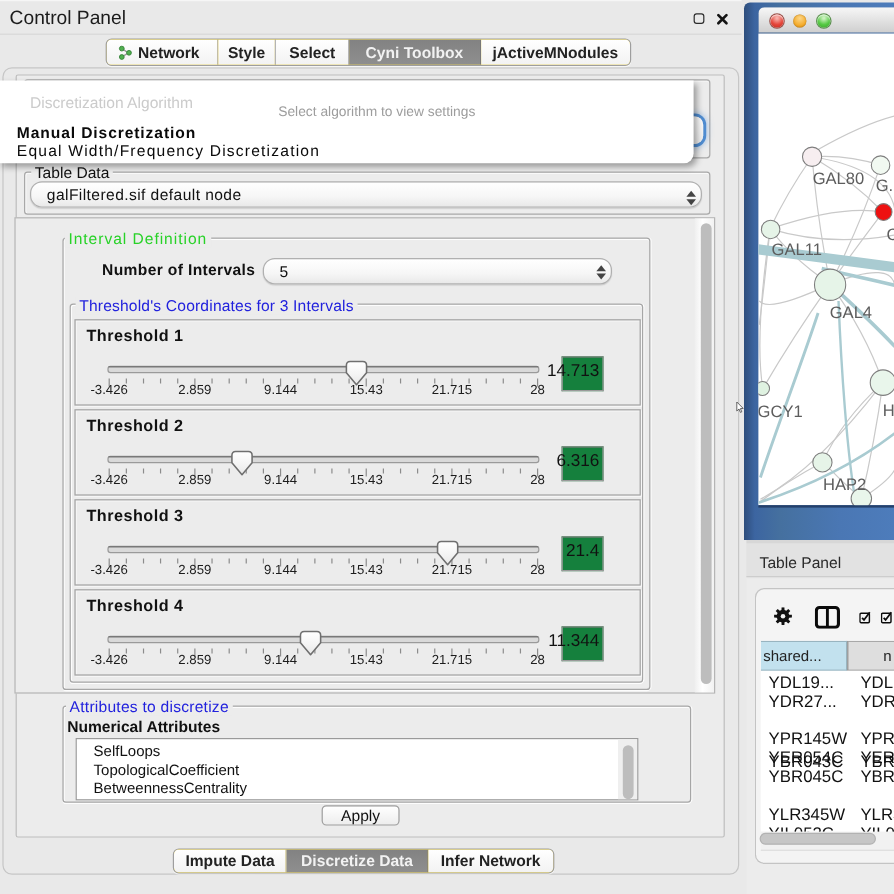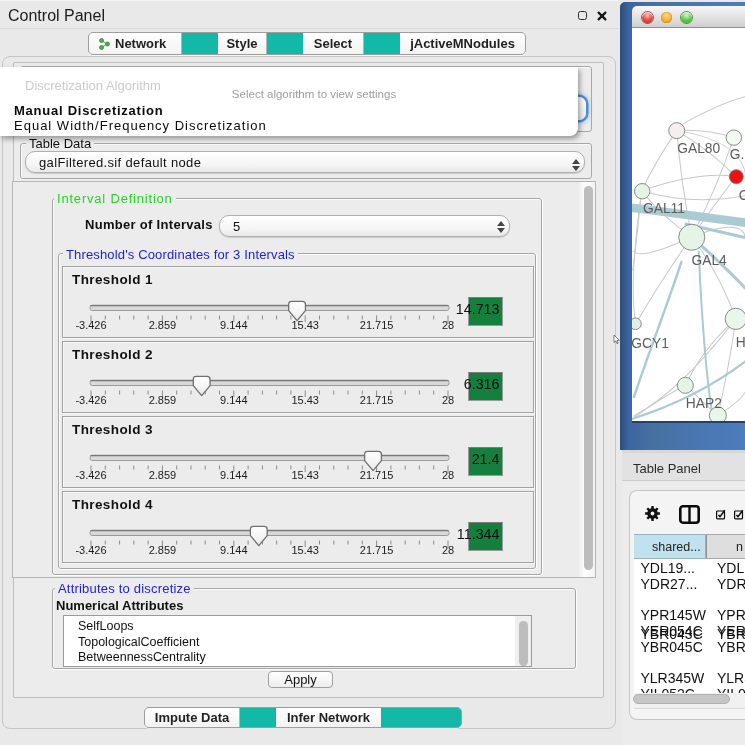--- a/index.html
+++ b/index.html
@@ -15,22 +15,22 @@
 
 .combo { position:absolute; border:1px solid #b0b0b0; border-radius:10px;
   background:linear-gradient(#ffffff, #f6f6f6 60%, #e9e9e9); box-shadow:0 1px 1px rgba(0,0,0,0.15); }
 .combo .ctext { position:absolute; left:13px; top:3px; font-size:13px; color:#111; }
 .arrows { position:absolute; width:8px; }
 .arrows .up { width:0;height:0;border-left:4px solid transparent;border-right:4px solid transparent;border-bottom:5.5px solid #444; margin-bottom:2.5px; }
 .arrows .dn { width:0;height:0;border-left:4px solid transparent;border-right:4px solid transparent;border-top:5.5px solid #444; }
 .arrows-sm .up { border-left-width:3px;border-right-width:3px;border-bottom-width:4px; }
 .arrows-sm .dn { border-left-width:3px;border-right-width:3px;border-top-width:4px; }
 
-.seg { position:absolute; display:flex; background:#14b8a6; border:1px solid #9e9e9e; border-radius:5px; overflow:hidden;
-   box-shadow:0 1px 0 rgba(255,255,255,0.6);gap:36px; }
+.seg { position:absolute; display:flex; background:#fde047; border:1px solid #9e9e9e; border-radius:5px; overflow:hidden;
+   box-shadow:0 1px 0 rgba(255,255,255,0.6); }
 .seg .s { font-size:13px; font-weight:bold; color:#222; display:flex; align-items:center; justify-content:center;
    border-right:1px solid #b4b4b4; background:linear-gradient(#ffffff,#f2f2f2); }
 .seg .s:last-child { border-right:none; }
 .seg .sel { background:linear-gradient(#828282,#8f8f8f); color:#f2f2f2; border-right-color:#787878; }
 </style></head>
 <body>
 
 <div class="abs" style="left:0;top:0;width:618px;height:29px;background:#e9e9e9;border-bottom:1px solid #d8d8d8;box-shadow:inset 0 1px 0 #f6f6f6"></div>
 <div class="abs" style="left:8px;top:6.5px;font-size:16px;color:#1c1c1c">Control Panel</div>
 
@@ -47,20 +47,21 @@
   <div class="s" style="width:93px;justify-content:flex-start;padding-left:9px">
     <svg width="13" height="14" viewBox="0 0 13 14" style="margin-right:4px">
         <path d="M3.5 3.5 L9 7 M3.5 10.5 L9 7" stroke="#9a9a9a" stroke-width="1.2" fill="none"></path>
         <circle cx="3.5" cy="3.5" r="2" fill="#4faf4f" stroke="#2e7d32" stroke-width="0.7"></circle>
         <circle cx="3.5" cy="10.5" r="2" fill="#4faf4f" stroke="#2e7d32" stroke-width="0.7"></circle>
         <circle cx="9.5" cy="7" r="2" fill="#4faf4f" stroke="#2e7d32" stroke-width="0.7"></circle>
       </svg>
     Network</div>
   <div class="s" style="width:49px">Style</div>
   <div class="s" style="width:61px">Select</div>
+  <div class="s sel" style="width:110px">Cyni Toolbox</div>
   <div class="s" style="width:125px">jActiveMNodules</div>
 </div>
 
 <div class="abs" style="left:20px;top:66px;width:572px;height:66px;border:1px solid #a8a8a8;border-radius:3px;box-shadow:inset 0 1px 0 #fafafa, inset 1px 0 0 #fafafa"></div>
 
 <div class="abs" style="left:27px;top:97px;width:559px;height:23px;border-radius:7px;background:linear-gradient(#fdfdfd,#ececec);box-shadow:0 0 0 2.5px #4f8cd0, 0 0 5px 3px rgba(90,150,220,0.5)"></div>
 <div class="arrows arrows-sm" style="left:571px;top:103px">
     <div class="up"></div>
     <div class="dn"></div>
   </div>
@@ -221,20 +222,21 @@
 <div class="abs" style="left:63px;top:615px;width:469px;height:52px;background:#fff;border:1px solid #9a9a9a;overflow:hidden">
   <div style="position:absolute;left:14px;top:3px;font-size:12.5px;color:#111;line-height:15.6px">SelfLoops<br>TopologicalCoefficient<br>BetweennessCentrality</div>
   <div style="position:absolute;right:0;top:0;width:16px;height:52px;background:#efefef"></div>
   <div style="position:absolute;right:3.5px;top:5px;width:9px;height:45px;background:#bdbdbd;border-radius:5px"></div>
 </div>
 
 <div class="abs" style="left:268px;top:671px;width:65px;height:16.5px;background:linear-gradient(#ffffff,#ededed);border:1px solid #9e9e9e;border-radius:4px;text-align:center;font-size:13px;color:#111;line-height:15px">Apply</div>
 
 <div class="seg" style="left:144px;top:707px;width:318px;height:21px">
   <div class="s" style="width:95px">Impute Data</div>
+  <div class="s sel" style="width:118px">Discretize Data</div>
   <div class="s" style="width:105px">Infer Network</div>
 </div>
 
 <div class="abs" style="left:0;top:67px;width:578px;height:69px;background:#ffffff;border-radius:0 0 8px 0;box-shadow:2px 3px 5px rgba(0,0,0,0.35)"></div>
 <div class="abs" style="left:25px;top:78px;font-size:13px;color:#cbcbcb">Discretization Algorithm</div>
 <div class="abs" style="left:0;top:88px;width:628px;text-align:center;font-size:11.5px;color:#9d9d9d">Select algorithm to view settings</div>
 <div class="abs" style="left:14px;top:103px;font-size:13px;font-weight:bold;color:#0a0a0a;letter-spacing:0.75px">Manual Discretization</div>
 <div class="abs" style="left:14px;top:117.5px;font-size:13px;color:#0a0a0a;letter-spacing:1.0px">Equal Width/Frequency Discretization</div>
 
 <svg class="abs" style="left:612.5px;top:334.5px" width="7" height="10" viewBox="0 0 8 12">
@@ -317,21 +319,21 @@
 <svg width="10" height="11" viewBox="0 0 10 11" style="position:absolute;left:715.5px;top:509px">
     <rect x="0.6" y="2.0" width="7.9" height="7.9" rx="1" fill="none" stroke="#0a0a0a" stroke-width="1.2"></rect>
     <path d="M2.4 5.9 L4.0 7.6 L8.8 1.2" fill="none" stroke="#0a0a0a" stroke-width="1.5"></path>
   </svg>
 <svg width="10" height="11" viewBox="0 0 10 11" style="position:absolute;left:733.5px;top:509px">
     <rect x="0.6" y="2.0" width="7.9" height="7.9" rx="1" fill="none" stroke="#0a0a0a" stroke-width="1.2"></rect>
     <path d="M2.4 5.9 L4.0 7.6 L8.8 1.2" fill="none" stroke="#0a0a0a" stroke-width="1.5"></path>
   </svg>
 
 <div class="abs" style="left:634px;top:533.5px;width:111px;height:175px;background:#fff;overflow:hidden">
-  <div style="position:absolute;left:0;top:0;width:72px;height:25px;background:#c2e1ee;border:1px solid #98b4c0;border-left:none;font-size:12.5px;color:#222;line-height:24px"><span style="margin-left:18px">shared...</span></div>
+  <div style="position:absolute;left:0;top:0;width:72px;height:25px;background:#c2e1ee;border:1px solid #98b4c0;border-left:none;font-size:12.5px;color:#222;line-height:24px"><span style="margin-left:2px">shared...</span></div>
   <div style="position:absolute;left:72px;top:0;width:39px;height:25px;background:#dedede;border-top:1px solid #a8a8a8;border-bottom:1px solid #a8a8a8;border-left:1px solid #8f8f8f;font-size:12.5px;color:#222;line-height:24px"><span style="margin-left:29px">n</span></div>
 </div>
 <style>
 .trow { position:absolute; left:634px; width:111px; height:15.7px; font-size:14px; color:#111; overflow:hidden; }
 .trow .c1 { position:absolute; left:6.5px; top:0.5px; }
 .trow .c2 { position:absolute; left:83px; top:0.5px; }
 </style>
 <div class="abs" style="left:634px;top:559px;width:111px;height:131px;background:#fff;overflow:hidden">
 </div>
 <div class="trow" style="top:559.8px">

